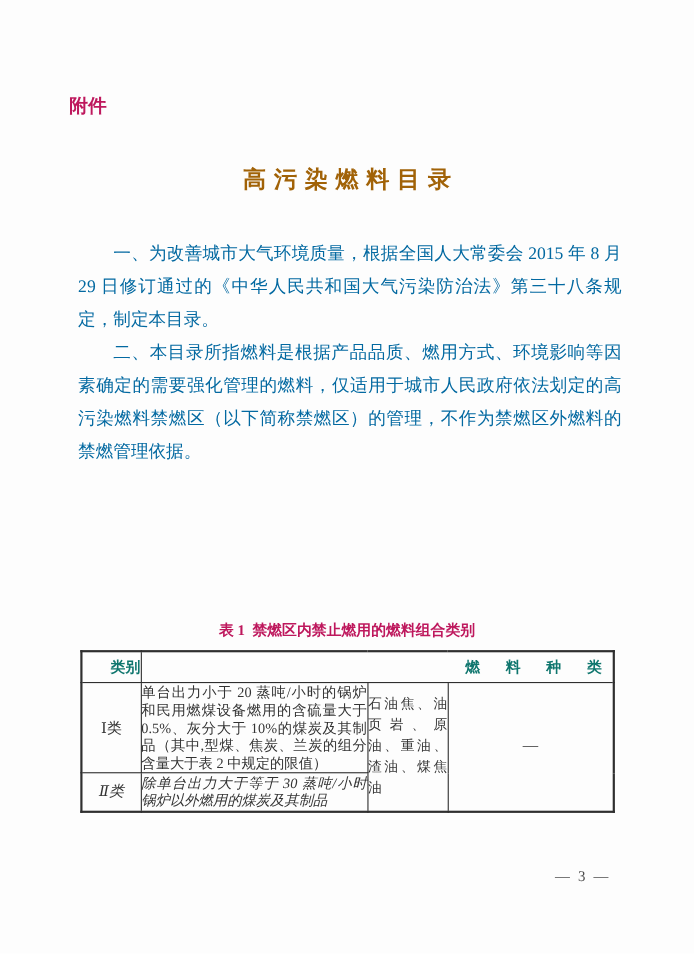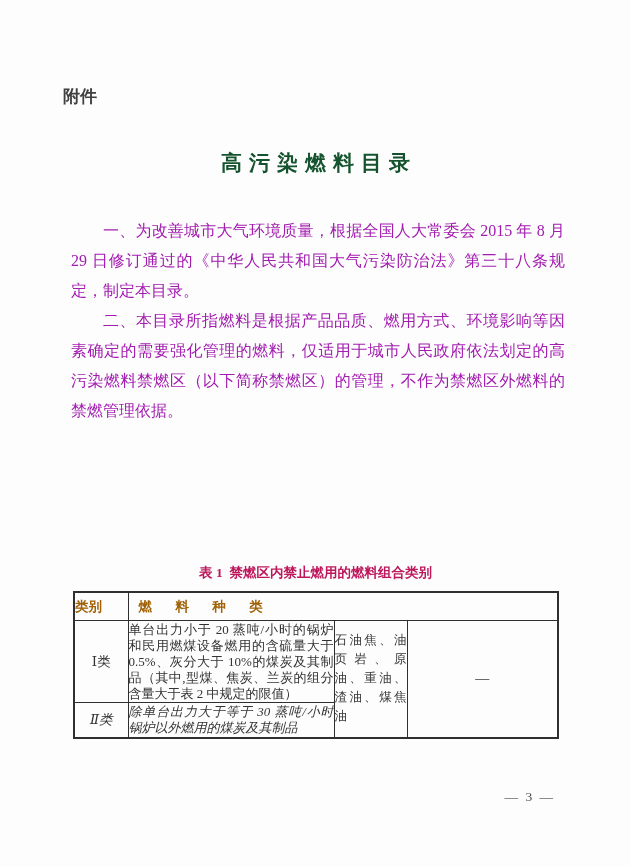--- a/index.html
+++ b/index.html
@@ -6,46 +6,46 @@
   .page{
     position:relative;
     width:631px;height:867px;
     background:#fdfdfd;
     font-family:"Liberation Serif","DejaVu Serif",serif;
     color:#323232;
     overflow:hidden;
   }
   .attachment{
     position:absolute;left:63px;top:85px;
-    font-size:17px;font-weight:700;color:#404040;
+    font-size:17px;font-weight:700;color:#be185d;
   }
   .title{
     position:absolute;left:0;right:0;top:149px;margin:0;
     text-align:center;font-size:21px;font-weight:700;
-    letter-spacing:7px;text-indent:7px;color:#14532d;
+    letter-spacing:7px;text-indent:7px;color:#a16207;
   }
   .doc-body{position:absolute;left:71px;top:216px;width:494px;}
   .doc-body p{
     margin:0;font-size:16px;line-height:30px;
-    text-align:justify;text-indent:2em;color:#a21caf;
+    text-align:justify;text-indent:2em;color:#0369a1;
   }
   .caption{
     position:absolute;left:0;right:0;top:564px;
     text-align:center;font-size:13.5px;font-weight:700;color:#be185d;
     white-space:pre;
   }
   table.t1{
     position:absolute;left:73px;top:591px;width:484px;
     border-collapse:collapse;table-layout:fixed;
     border:2px solid #2f2f2f;
   }
   .t1 th,.t1 td{border:1px solid #2f2f2f;padding:0;color:#333333;}
   .hrow th{
     height:27px;font-size:13.5px;font-weight:700;
-    text-align:left;vertical-align:middle;color:#a16207;
+    text-align:right;vertical-align:middle;color:#0f766e;
   }
   .fuelhead{letter-spacing:10px;text-indent:10px;white-space:pre;}
   tr.r1{height:82px;}
   tr.r2{height:35px;font-style:italic;}
   .cat{text-align:center;vertical-align:middle;font-size:13.5px;margin-left:28px;}
   .desc{
     font-size:13px;line-height:16px;
     padding:4px 5px 4px 7px;text-align:justify;vertical-align:middle;
   }
   .oils{

